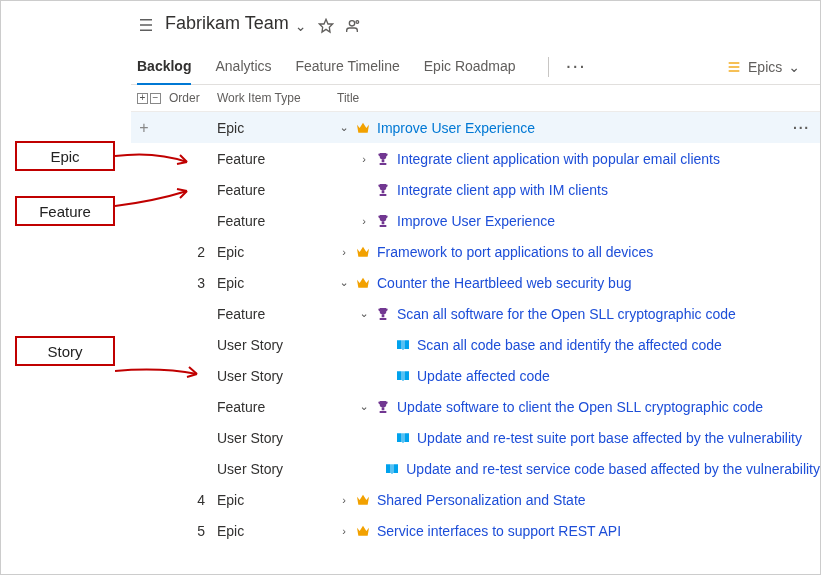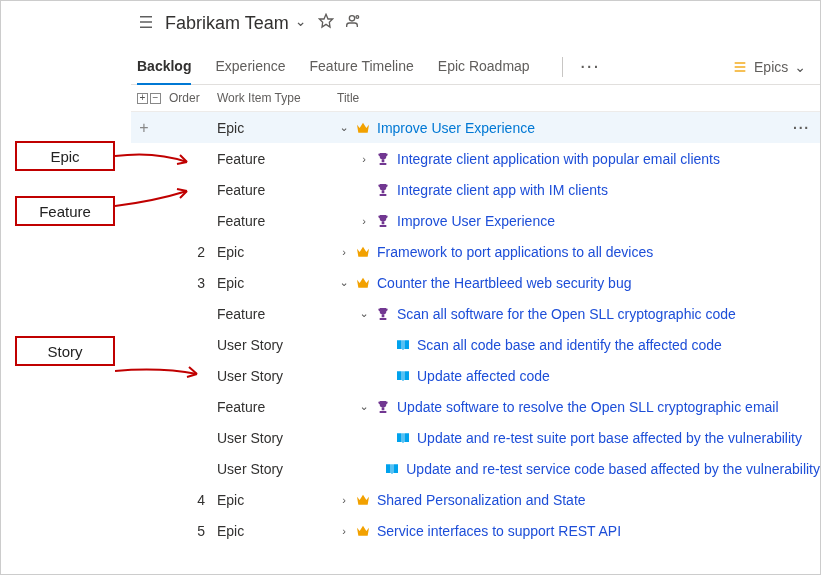--- a/index.html
+++ b/index.html
@@ -18,41 +18,41 @@
   .content-area {
     position: absolute;
     left: 130px;
     top: 0;
     right: 0;
     bottom: 0;
   }
   
   .header {
     display: flex;
-    align-items: flex-start;
+    align-items: flex-end;
     padding: 12px 6px 6px 6px;
   }
   .team-icon {
     width: 18px; height: 18px;
     margin-right: 10px;
     stroke: #5e5e5e;
   }
   .team-title {
     font-size: 18px;
     font-weight: 400;
     color: #323130;
     margin-right: 6px;
   }
   .chev { color: #555; }
   .header .small-icon { width: 16px; height: 16px; margin-left: 12px; color: #605e5c; }
   
   .tabs {
     display: flex;
     align-items: center;
-    padding: 10px 0 0 6px;
+    padding: 10px 6px 0 6px;
     border-bottom: 1px solid #e1dfdd;
   }
   .tab {
     padding: 8px 0 10px 0;
     margin-right: 24px;
     color: #605e5c;
     cursor: pointer;
     position: relative;
   }
   .tab.active {
@@ -220,21 +220,21 @@
     </svg>
     <svg class="small-icon" viewBox="0 0 24 24" fill="none" stroke="currentColor" stroke-width="2">
       <circle cx="9" cy="8" r="4"></circle>
         <path d="M17 21v-2a4 4 0 0 0-4-4H5a4 4 0 0 0-4 4v2"></path>
       <circle cx="17" cy="6" r="2"></circle>
     </svg>
   </div>
 
   <div class="tabs">
     <div class="tab active">Backlog</div>
-    <div class="tab">Experience</div>
+    <div class="tab">Analytics</div>
     <div class="tab">Feature Timeline</div>
     <div class="tab">Epic Roadmap</div>
     <div class="tabs-div"></div>
     <div class="dots">···</div>
     <div class="tabs-spacer"></div>
     <div class="level-selector">
       <svg viewBox="0 0 24 24" fill="none" stroke="#f2a100" stroke-width="2">
         <line x1="4" y1="6" x2="20" y2="6"></line>
           <line x1="4" y1="12" x2="20" y2="12"></line>
           <line x1="4" y1="18" x2="20" y2="18"></line>
@@ -388,21 +388,21 @@
         <div class="c-controls"></div>
         <div class="c-order"></div>
         <div class="c-type">Feature</div>
         <div class="c-title indent1">
           <span class="chevbox">⌄</span>
           <span class="wicon">
             <svg viewBox="0 0 24 24" width="16" height="16">
               <path class="trophy" d="M7 3 h10 v5 a5 5 0 0 1 -10 0 Z M10 13 h4 v4 h-4 Z M7 18 h10 v3 H7 Z M5 4 h2 v4 a3 3 0 0 1 -2 -3 Z M19 4 h-2 v4 a3 3 0 0 0 2 -3 Z"></path>
             </svg>
           </span>
-          <span class="title-text">Update software to resolve the Open SLL cryptographic email</span>
+          <span class="title-text">Update software to client the Open SLL cryptographic code</span>
         </div>
       </div>
       <div class="row">
         <div class="c-controls"></div>
         <div class="c-order"></div>
         <div class="c-type">User Story</div>
         <div class="c-title indent2">
           <span class="chevbox"></span>
           <span class="wicon">
             <svg viewBox="0 0 24 24" width="16" height="16">

